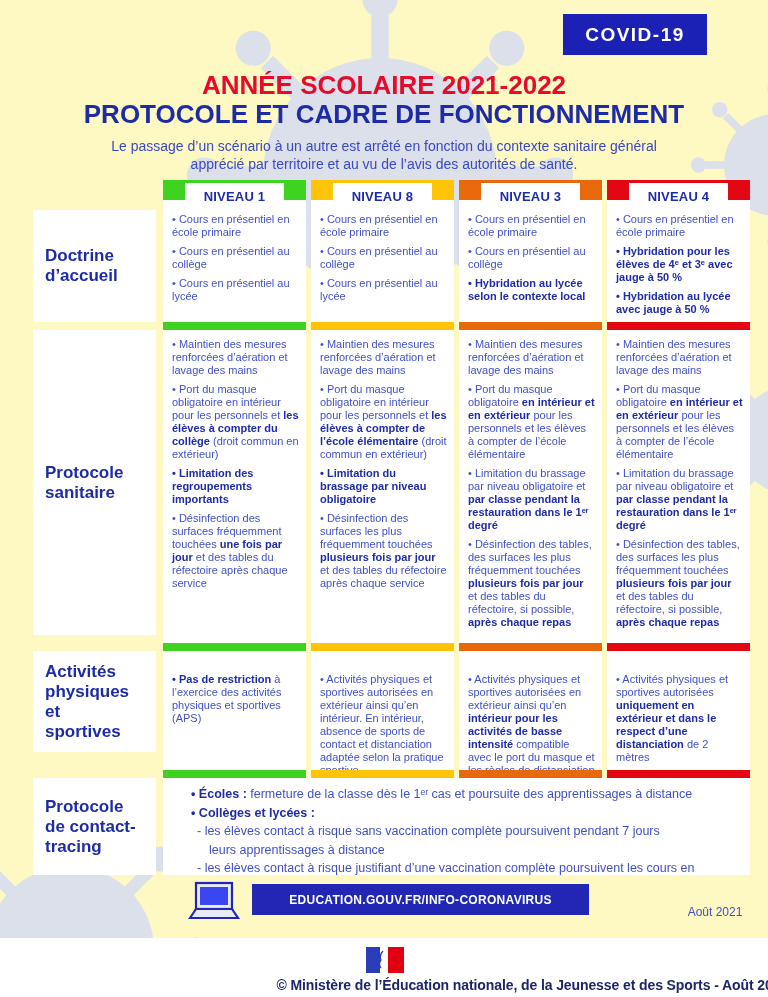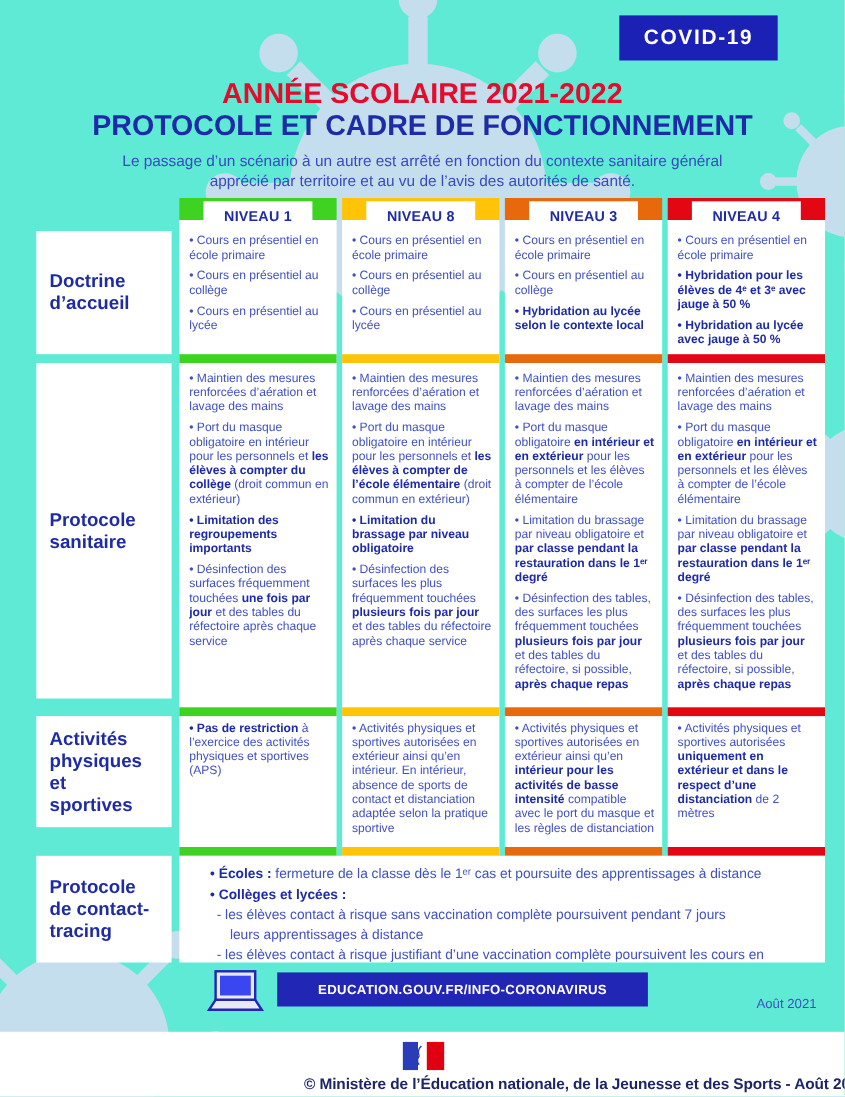--- a/index.html
+++ b/index.html
@@ -1,16 +1,16 @@
 <!DOCTYPE html>
 <html><head>
 <meta charset="utf-8">
 <style>
   html,body{margin:0;padding:0;background:#e8eaf6;}
-  .page{position:relative;width:768px;height:997px;overflow:hidden;background:#5eead4;
+  .page{position:relative;width:768px;height:997px;overflow:hidden;background:#fef9c3;
         font-family:"Liberation Sans","DejaVu Sans",sans-serif;}
   .virus{position:absolute;z-index:0;opacity:.85;}
   .badge{position:absolute;left:563px;top:14px;width:144px;height:41px;background:#1c21b6;color:#fff;
          font-weight:bold;font-size:19px;letter-spacing:1.5px;display:flex;align-items:center;
          justify-content:center;z-index:2;}
   .title{position:absolute;left:0;width:100%;text-align:center;font-weight:bold;font-size:26px;z-index:2;}
   .title1{top:70px;color:#e40b2c;}
   .title2{top:99px;color:#1e2ba6;}
   .subtitle{position:absolute;left:0;top:137px;width:100%;text-align:center;font-size:14px;
             line-height:18px;color:#3949c0;z-index:2;}
@@ -19,21 +19,21 @@
   .col-bg{position:absolute;left:0;top:20px;width:143px;height:578px;background:#fff;}
   .lvl-bar{position:absolute;left:0;top:0;width:143px;height:20px;}
   .lvl-label{position:absolute;left:22px;top:3px;width:99px;height:27px;background:#fff;color:#1e2ba6;
              font-size:13px;font-weight:bold;text-align:center;line-height:27px;letter-spacing:.2px;}
   .cell{position:absolute;left:0;width:143px;box-sizing:border-box;padding:10px 7px 0 9px;
         font-size:11px;line-height:13px;color:#4050c4;overflow:hidden;}
   .cell .item{margin-bottom:6px;}
   .seg-b{color:#1e2ba6;font-weight:bold;}
   .cell-doctrine{top:20px;height:122px;padding-top:13px;}
   .cell-sanitaire{top:150px;height:313px;padding-top:8px;}
-  .cell-activites{top:471px;height:122px;padding-top:5px;}
+  .cell-activites{top:471px;height:122px;padding-top:22px;}
   .sep{position:absolute;left:0;width:143px;height:8px;}
   .sep1{top:142px;} .sep2{top:463px;} .sep3{top:590px;}
   
   .row-label{position:absolute;left:33px;width:123px;background:#fff;z-index:1;display:flex;
              align-items:center;box-sizing:border-box;padding:0 17px 0 12px;font-size:17px;
              line-height:20px;font-weight:bold;color:#1e2ba6;}
   .lab-doctrine{top:210px;height:112px;}
   .lab-sanitaire{top:330px;height:305px;}
   .lab-activites{top:651px;height:101px;}
   .lab-contact{top:778px;height:97px;}

